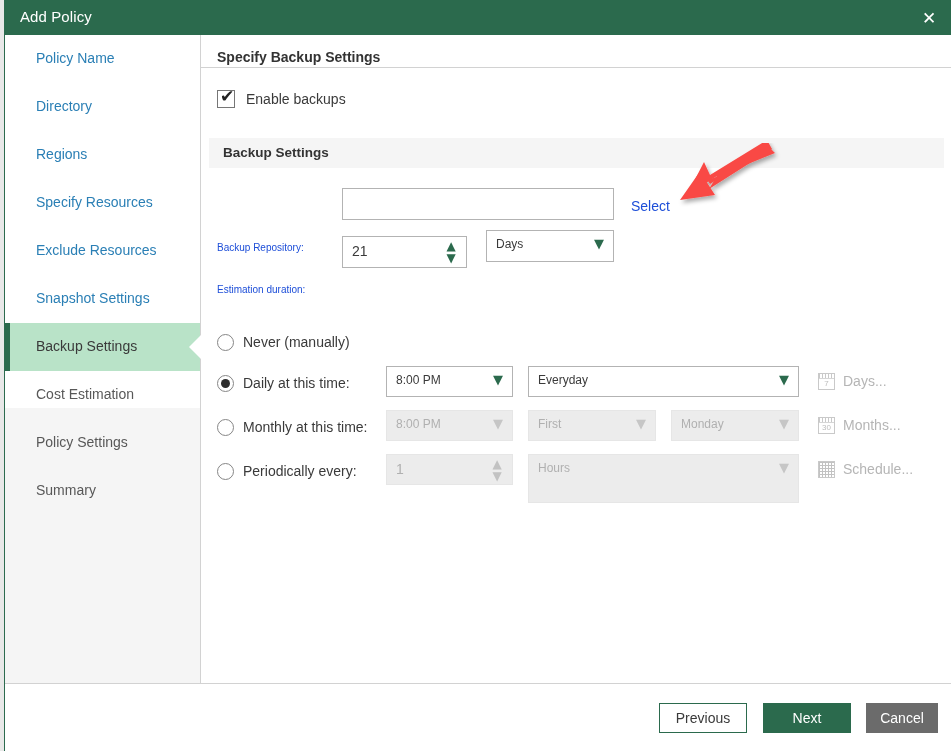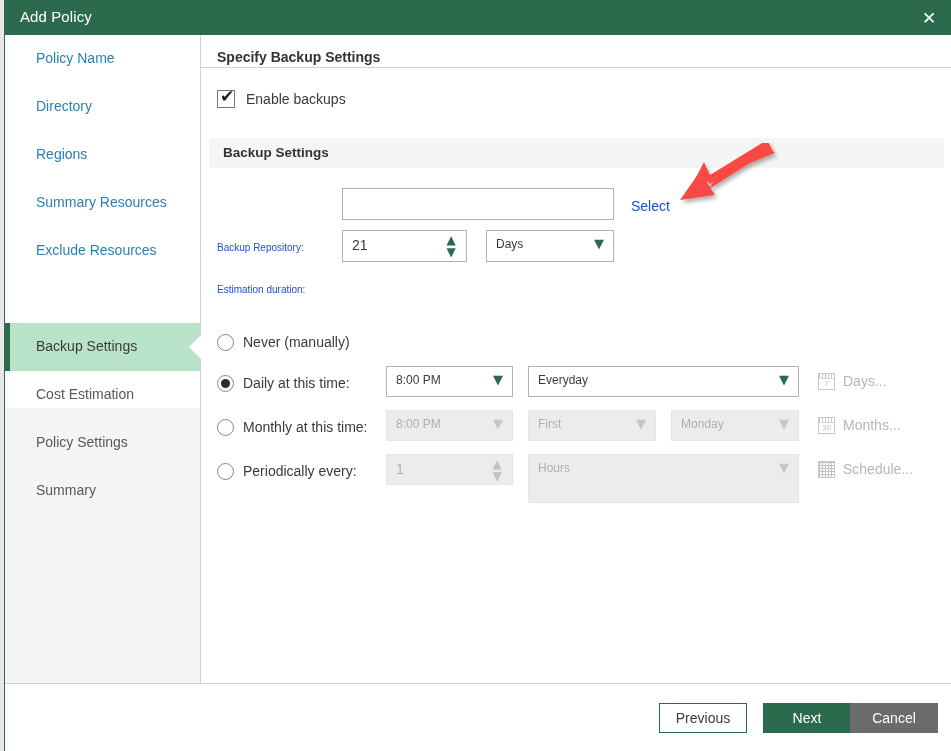--- a/index.html
+++ b/index.html
@@ -403,21 +403,21 @@
   .btn-next {
     right: 101px;
     width: 88px;
     background: #2b6a4d;
     border: 1px solid #2b6a4d;
     color: #ffffff;
   }
   .btn-cancel {
     right: 0px;
     margin-right: 14px;
-    width: 88px;
+    width: 72px;
     background: #6b6b6b;
     border: 1px solid #6b6b6b;
     color: #ffffff;
   }
 
   
   .annotation-arrow {
     position: absolute;
     left: 668px;
     top: 143px;
@@ -446,24 +446,27 @@
       <div class="nav-item done" style="top:0px;">
         <span class="nav-label">Policy Name</span>
       </div>
       <div class="nav-item done" style="top:48px;">
         <span class="nav-label">Directory</span>
       </div>
       <div class="nav-item done" style="top:96px;">
         <span class="nav-label">Regions</span>
       </div>
       <div class="nav-item done" style="top:144px;">
-        <span class="nav-label">Summary Resources</span>
+        <span class="nav-label">Specify Resources</span>
       </div>
       <div class="nav-item done" style="top:192px;">
         <span class="nav-label">Exclude Resources</span>
+      </div>
+      <div class="nav-item done" style="top:240px;">
+        <span class="nav-label">Snapshot Settings</span>
       </div>
       <div class="nav-item active" style="top:288px;">
         <span class="nav-accent"></span>
         <span class="nav-label">Backup Settings</span>
         <span class="nav-notch"></span>
       </div>
       <div class="nav-item pending" style="top:336px;">
         <span class="nav-label">Cost Estimation</span>
       </div>
       <div class="nav-item pending" style="top:384px;">
@@ -488,21 +491,21 @@
 
       <div class="section-header" style="top:103px;">
         <span class="sh-text">Backup Settings</span>
       </div>
 
       <div class="field-label" style="left:16px; top:163px;">Backup Repository:</div>
       <input class="textbox" style="left: 141px; top: 153px; width: 272px; height: 32px;" type="text" placeholder="">
       <div class="link" style="left:430px; top:163px;">Select</div>
 
       <div class="field-label" style="left:16px; top:205px;">Estimation duration:</div>
-      <div class="spinner" style="left:141px; top:195px; width:125px; height:32px;">
+      <div class="spinner" style="left:141px; top:201px; width:125px; height:32px;">
         <span class="sp-val">21</span>
         <span class="sp-up">▲</span>
         <span class="sp-dn">▼</span>
       </div>
       <div class="select" style="left:285px; top:195px; width:128px; height:32px;">
         <span class="sel-val">Days</span>
         <span class="sel-caret">▼</span>
       </div>
 
 

